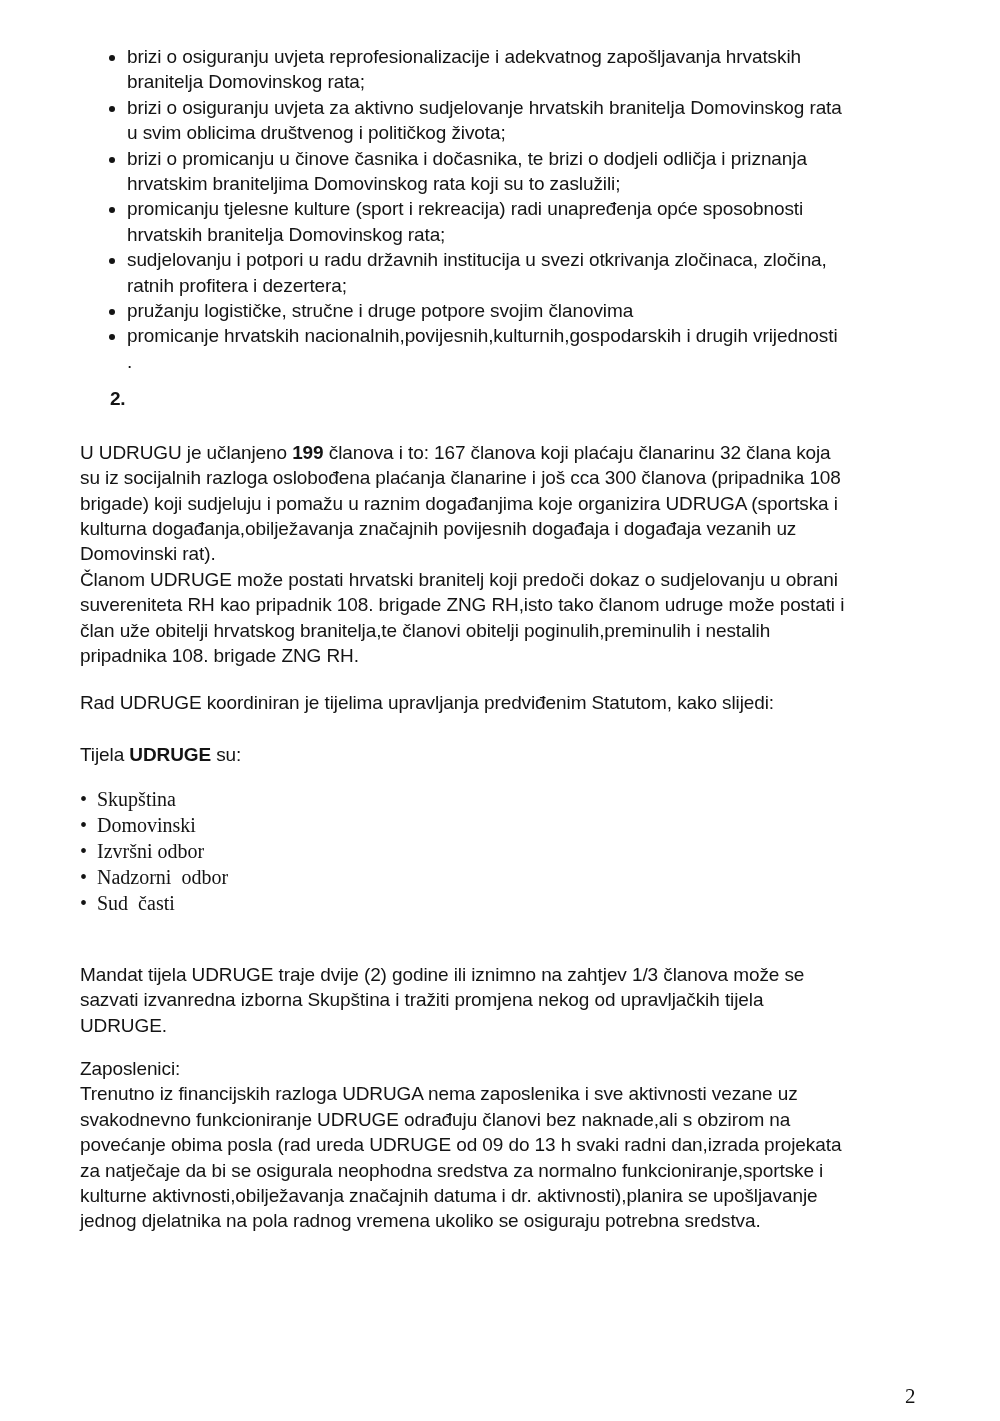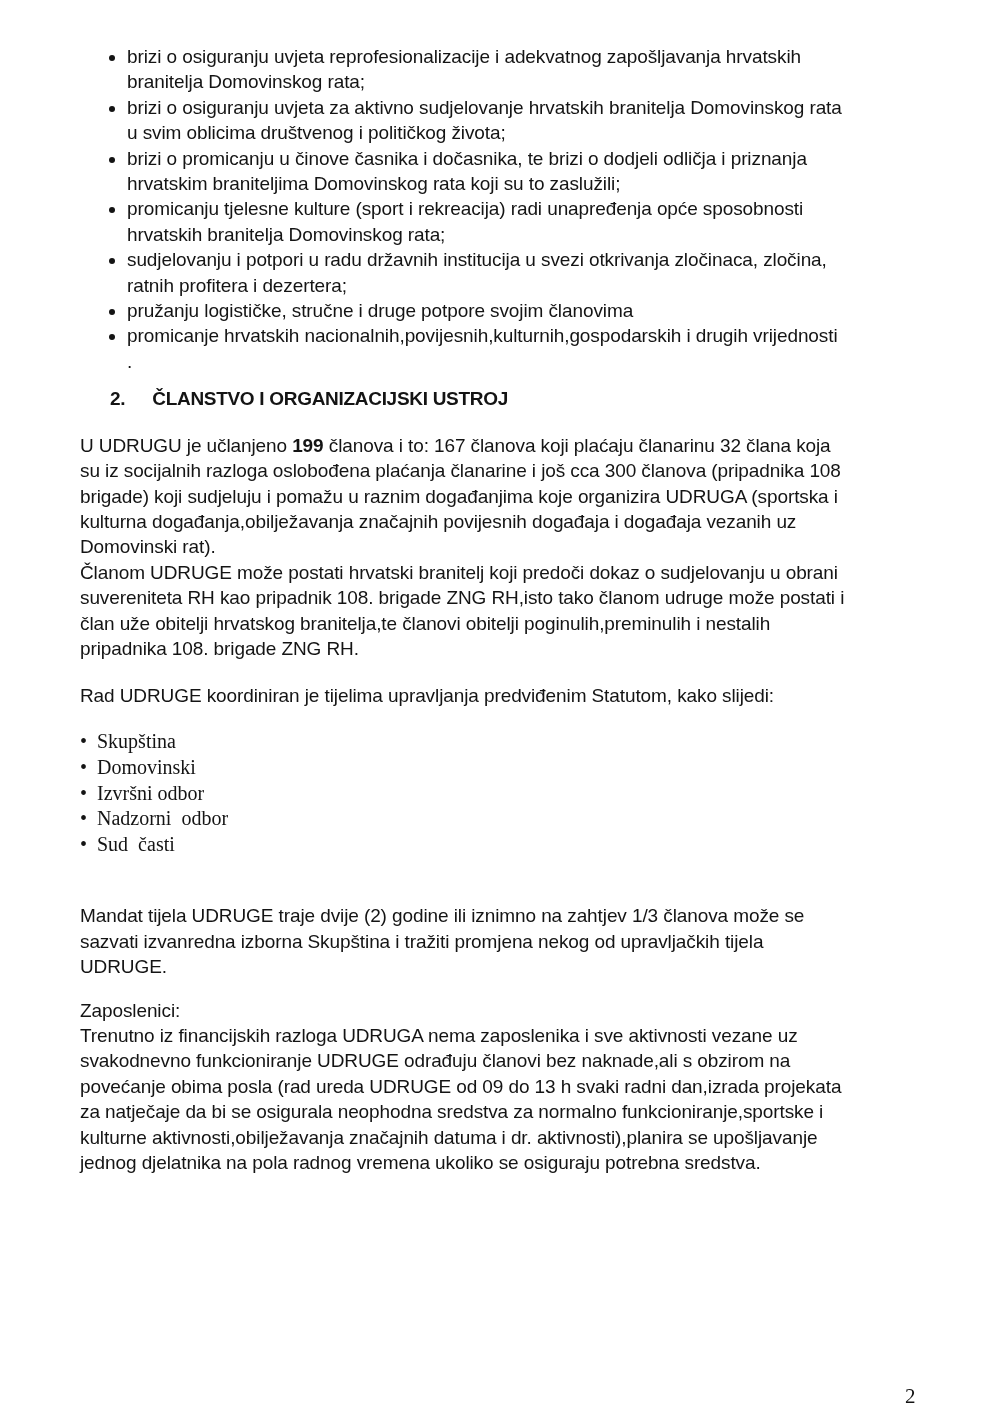--- a/index.html
+++ b/index.html
@@ -38,21 +38,21 @@
   }
   .heading {
     margin-top: 12px;
     display: flex;
     gap: 27px;
     padding-left: 30px;
     font-weight: bold;
     font-size: 19px;
     letter-spacing: -0.3px;
   }
-  .pblock { margin-top: 21px; }
+  .pblock { margin-top: 28px; }
   .rad { margin-top: 22px; }
   .tijela { margin-top: 26px; }
   .bodies {
     margin-top: 20px;
     font-family: "Liberation Serif", serif;
     font-size: 20px;
     line-height: 25.9px;
     letter-spacing: 0;
   }
   .bodies-row { display: flex; }
@@ -91,37 +91,37 @@
 hrvatskih branitelja Domovinskog rata;</li>
       <li>sudjelovanju i potpori u radu državnih institucija u svezi otkrivanja zločinaca, zločina,
 ratnih profitera i dezertera;</li>
       <li>pružanju logističke, stručne i druge potpore svojim članovima</li>
       <li>promicanje hrvatskih nacionalnih,povijesnih,kulturnih,gospodarskih i drugih vrijednosti
 .</li>
     </ul>
 
     <div class="heading">
       <span>2.</span>
-      <span>ČLANSTVO I ORGANIZACIJSKI USTROJ</span>
     </div>
 
     <div class="pblock">
       <p><span>U UDRUGU je učlanjeno </span><b>199</b><span> članova i to: 167 članova koji plaćaju članarinu 32 člana koja
 su iz socijalnih razloga oslobođena plaćanja članarine i još cca 300 članova (pripadnika 108
 brigade) koji sudjeluju i pomažu u raznim događanjima koje organizira UDRUGA (sportska i
 kulturna događanja,obilježavanja značajnih povijesnih događaja i događaja vezanih uz
 Domovinski rat).</span></p>
       <p>Članom UDRUGE može postati hrvatski branitelj koji predoči dokaz o sudjelovanju u obrani
 suvereniteta RH kao pripadnik 108. brigade ZNG RH,isto tako članom udruge može postati i
 član uže obitelji hrvatskog branitelja,te članovi obitelji poginulih,preminulih i nestalih
 pripadnika 108. brigade ZNG RH.</p>
     </div>
 
     <p class="rad">Rad UDRUGE koordiniran je tijelima upravljanja predviđenim Statutom, kako slijedi:</p>
 
+    <p class="tijela"><span>Tijela </span><b>UDRUGE</b><span> su:</span></p>
 
     <div class="bodies">
       <div class="bodies-row">
           <span class="bbul">•</span>
           <span class="bname">Skupština</span>
         </div>
       <div class="bodies-row">
           <span class="bbul">•</span>
           <span class="bname">Domovinski</span>
         </div>

